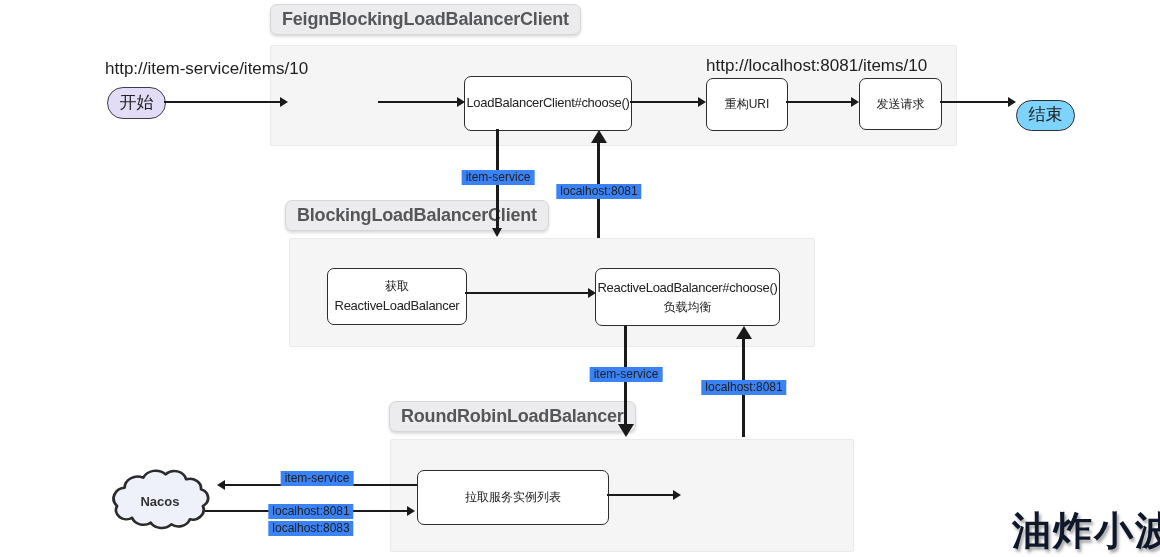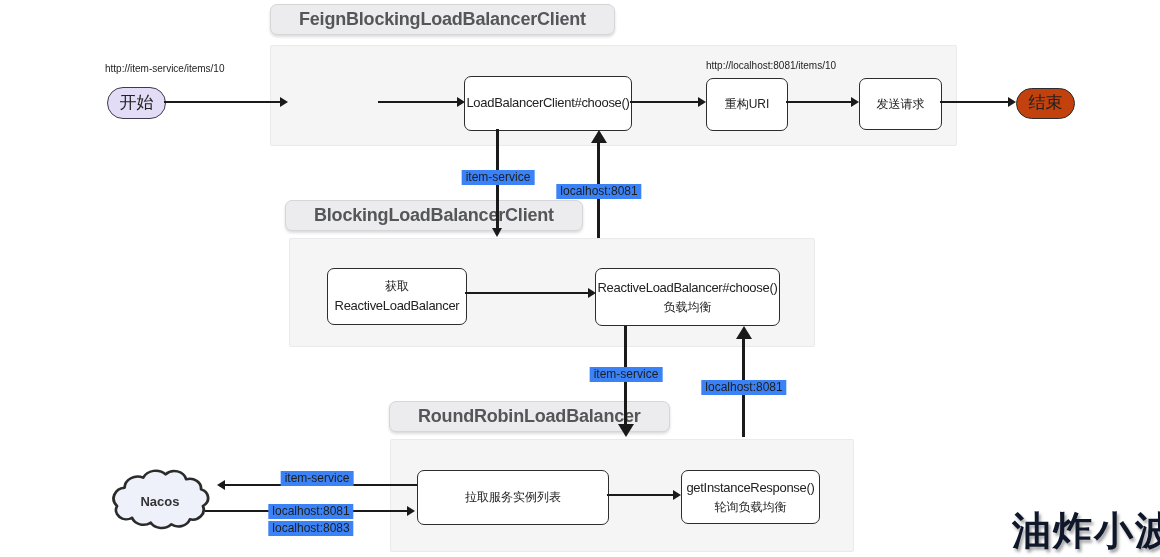--- a/index.html
+++ b/index.html
@@ -5,51 +5,51 @@
   html,body{margin:0;padding:0;background:#fff;}
   #canvas{
     position:relative;width:1160px;height:557px;background:#ffffff;overflow:hidden;
     font-family:"Liberation Sans","DejaVu Sans",sans-serif;
   }
   
   .container{position:absolute;background:#f5f5f6;border:1px solid #eaeaec;border-radius:2px;z-index:1;}
   
   .badge{
     position:absolute;background:#ececee;border:1px solid #d6d6d9;border-radius:7px;
-    padding:2px 28px;font-weight:bold;font-size:18px;letter-spacing:-0.2px;line-height:25px;
+    padding:2px 11px;font-weight:bold;font-size:18px;letter-spacing:-0.2px;line-height:25px;
     color:#55565a;z-index:3;box-shadow:0 2px 3px rgba(0,0,0,0.14);white-space:nowrap;
   }
   
   .node{
     position:absolute;background:#ffffff;border:1.6px solid #2d2d2d;border-radius:7px;
     display:flex;flex-direction:column;justify-content:center;align-items:center;
     z-index:4;font-size:12px;line-height:1.55;color:#222;text-align:center;white-space:nowrap;
   }
   .node .code{font-size:13px;letter-spacing:-0.3px;}
   .pill{border-radius:16px;font-size:17px;}
   #node-start{background:#e3dcf6;border-color:#40394f;}
-  #node-end{background:#c2410c;}
+  #node-end{background:#7dd3fc;margin-top:12px;}
   
   .hl{position:absolute;height:2px;background:#1a1a1a;z-index:5;}
   .hl.hr::after{content:"";position:absolute;right:-8px;top:50%;margin-top:-5px;width:0;height:0;
     border-top:5px solid transparent;border-bottom:5px solid transparent;border-left:8px solid #1a1a1a;}
   .hl.hleft::before{content:"";position:absolute;left:-8px;top:50%;margin-top:-5px;width:0;height:0;
     border-top:5px solid transparent;border-bottom:5px solid transparent;border-right:8px solid #1a1a1a;}
   .vl{position:absolute;width:2.5px;background:#1a1a1a;z-index:5;}
   .vl.thick{width:3px;}
   .vl.dsm::after{content:"";position:absolute;bottom:-9px;left:50%;margin-left:-5.5px;width:0;height:0;
     border-left:5.5px solid transparent;border-right:5.5px solid transparent;border-top:9px solid #1a1a1a;}
   .vl.dlg::after{content:"";position:absolute;bottom:-13px;left:50%;margin-left:-8px;width:0;height:0;
     border-left:8px solid transparent;border-right:8px solid transparent;border-top:13px solid #1a1a1a;}
   .vl.ulg::before{content:"";position:absolute;top:-13px;left:50%;margin-left:-8px;width:0;height:0;
     border-left:8px solid transparent;border-right:8px solid transparent;border-bottom:13px solid #1a1a1a;}
   
   .elabel{position:absolute;transform:translateX(-50%);background:#3b82f6;padding:0 4px;
     font-size:12px;line-height:15px;color:#1e1e1e;white-space:nowrap;z-index:6;}
-  .ulabel{position:absolute;font-size:10px;line-height:14px;color:#1e1e1e;white-space:nowrap;z-index:6;}
+  .ulabel{position:absolute;font-size:17px;line-height:14px;color:#1e1e1e;white-space:nowrap;z-index:6;}
   
   #nacos{position:absolute;left:104px;top:466px;width:112px;height:70px;z-index:4;}
   #nacos svg{display:block;width:112px;height:70px;}
   #nacos .cloud-label{position:absolute;left:0;top:0;width:100%;height:100%;
     display:flex;align-items:center;justify-content:center;font-weight:bold;font-size:13px;color:#333;}
   
   .watermark{position:absolute;left:1012px;top:504px;font-size:39px;font-weight:bold;letter-spacing:2px;
     color:#0f172a;text-shadow:2px 3px 3px rgba(105,105,105,0.6);z-index:7;white-space:nowrap;}
 </style>
 </head>
@@ -85,24 +85,20 @@
 
   <div class="node" style="left:327px;top:268px;width:138px;height:55px">
     <div>获取</div>
     <div class="code">ReactiveLoadBalancer</div>
   </div>
 
   <div class="node" style="left:417px;top:470px;width:190px;height:53px">
     <div>拉取服务实例列表</div>
   </div>
 
-  <div class="node" style="left:681px;top:470px;width:137px;height:52px">
-    <div class="code">getInstanceResponse()</div>
-    <div>轮询负载均衡</div>
-  </div>
 
   <div id="nacos">
     <svg viewBox="0 0 120 84" preserveAspectRatio="none">
       <path d="M 14 48
                a 13 13 0 0 1 8 -22
                a 14 14 0 0 1 20 -12
                a 15 15 0 0 1 24 -4
                a 13 13 0 0 1 22 6
                a 12 12 0 0 1 16 12
                a 11 11 0 0 1 2 20

